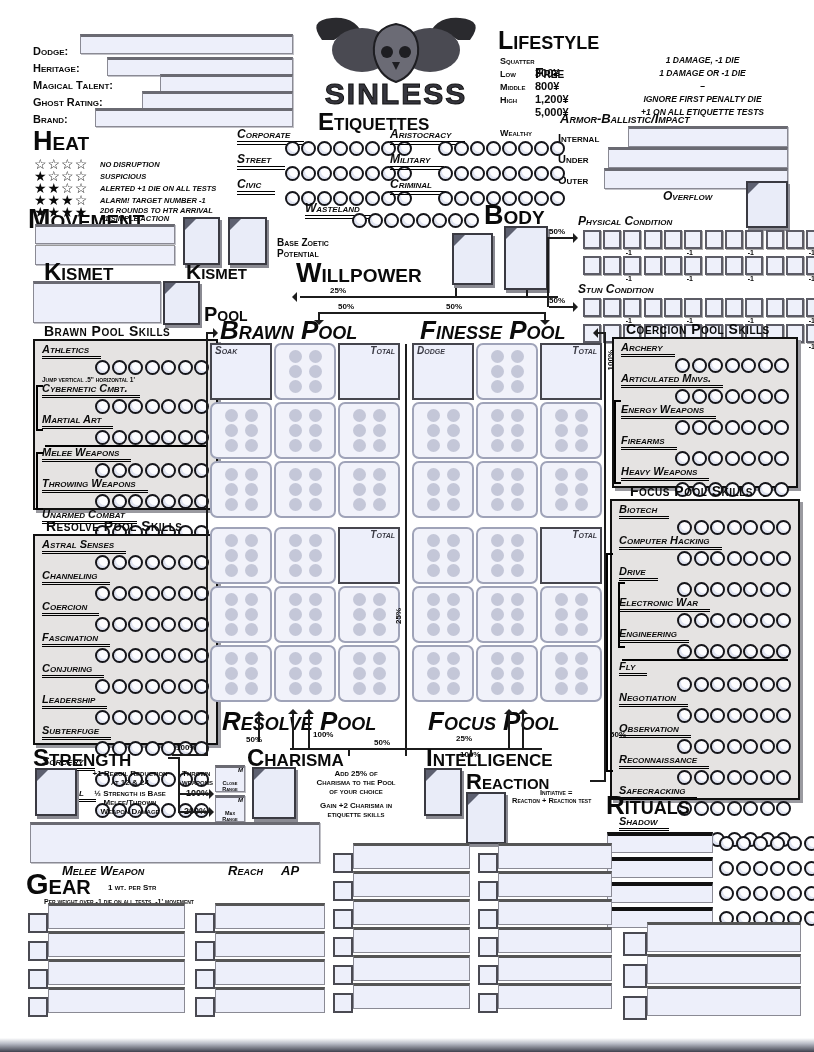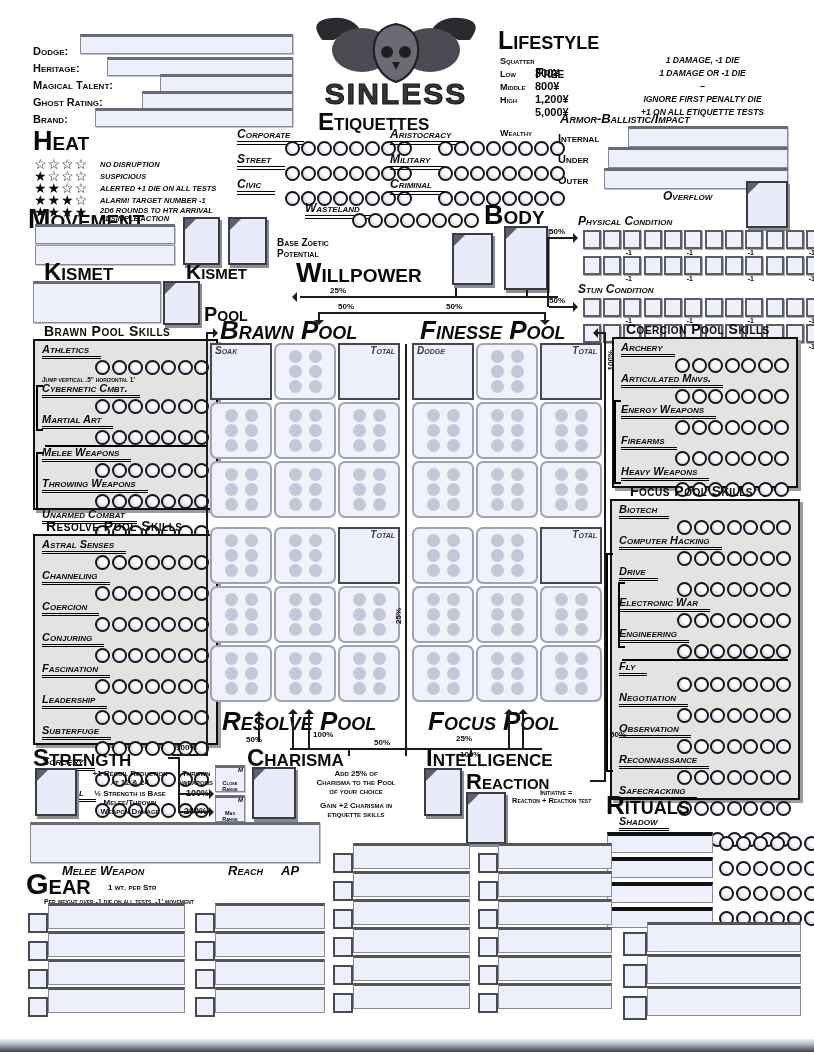--- a/index.html
+++ b/index.html
@@ -477,33 +477,33 @@
         <span class="dot"></span>
         <span class="dot"></span>
         <span class="dot"></span>
         <span class="dot"></span>
         <span class="dot"></span>
         <span class="dot"></span>
         <span class="dot"></span>
       </div>
     </div>
   <div class="skrow">
+      <div class="sk-label">Fascination</div>
+      <div class="sk-dots">
+        <span class="dot"></span>
+        <span class="dot"></span>
+        <span class="dot"></span>
+        <span class="dot"></span>
+        <span class="dot"></span>
+        <span class="dot"></span>
+        <span class="dot"></span>
+      </div>
+    </div>
+  <div class="skrow">
       <div class="sk-label">Conjuring</div>
-      <div class="sk-dots">
-        <span class="dot"></span>
-        <span class="dot"></span>
-        <span class="dot"></span>
-        <span class="dot"></span>
-        <span class="dot"></span>
-        <span class="dot"></span>
-        <span class="dot"></span>
-      </div>
-    </div>
-  <div class="skrow">
-      <div class="sk-label">Fascination</div>
       <div class="sk-dots">
         <span class="dot"></span>
         <span class="dot"></span>
         <span class="dot"></span>
         <span class="dot"></span>
         <span class="dot"></span>
         <span class="dot"></span>
         <span class="dot"></span>
       </div>
     </div>

